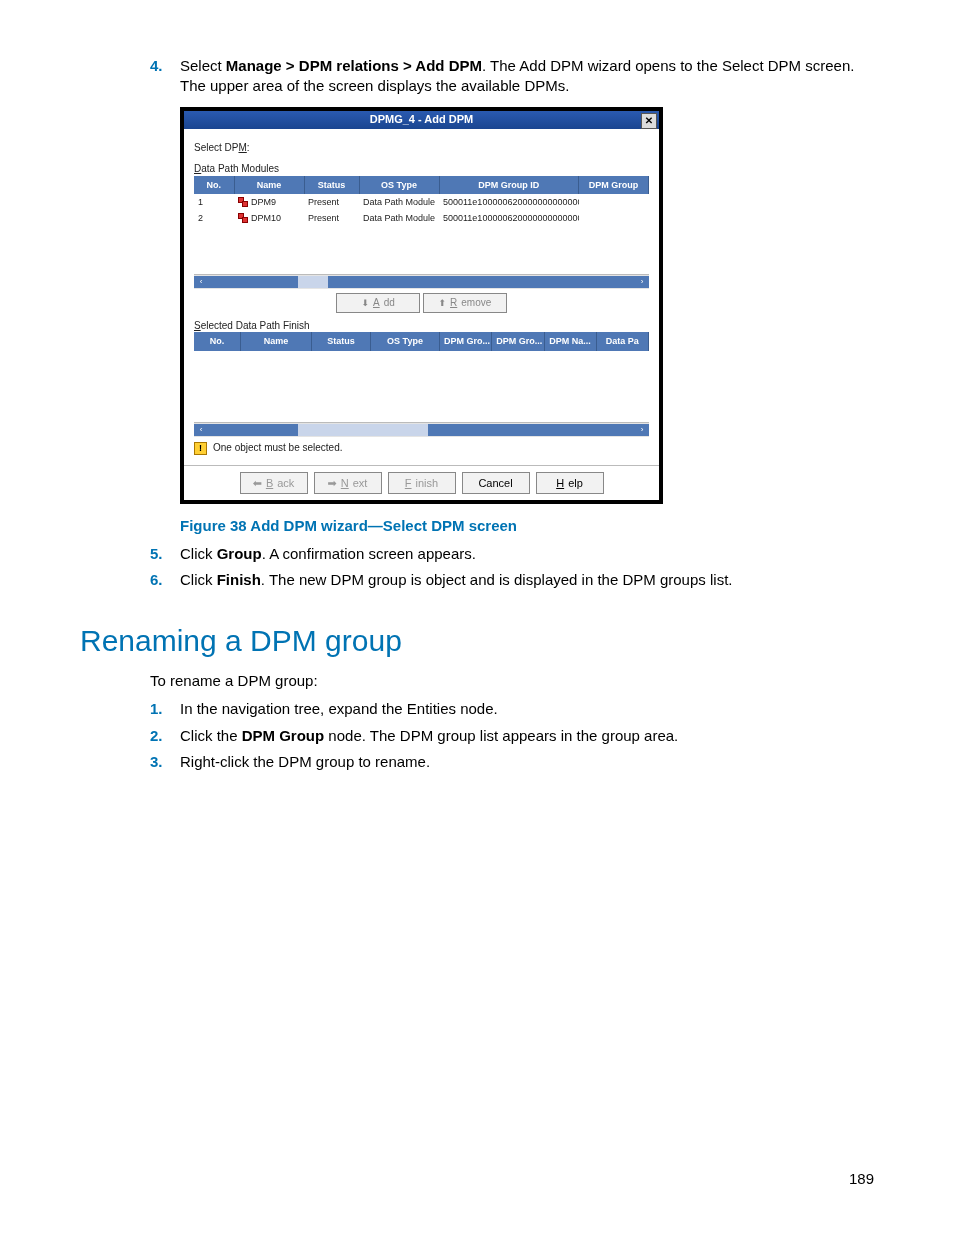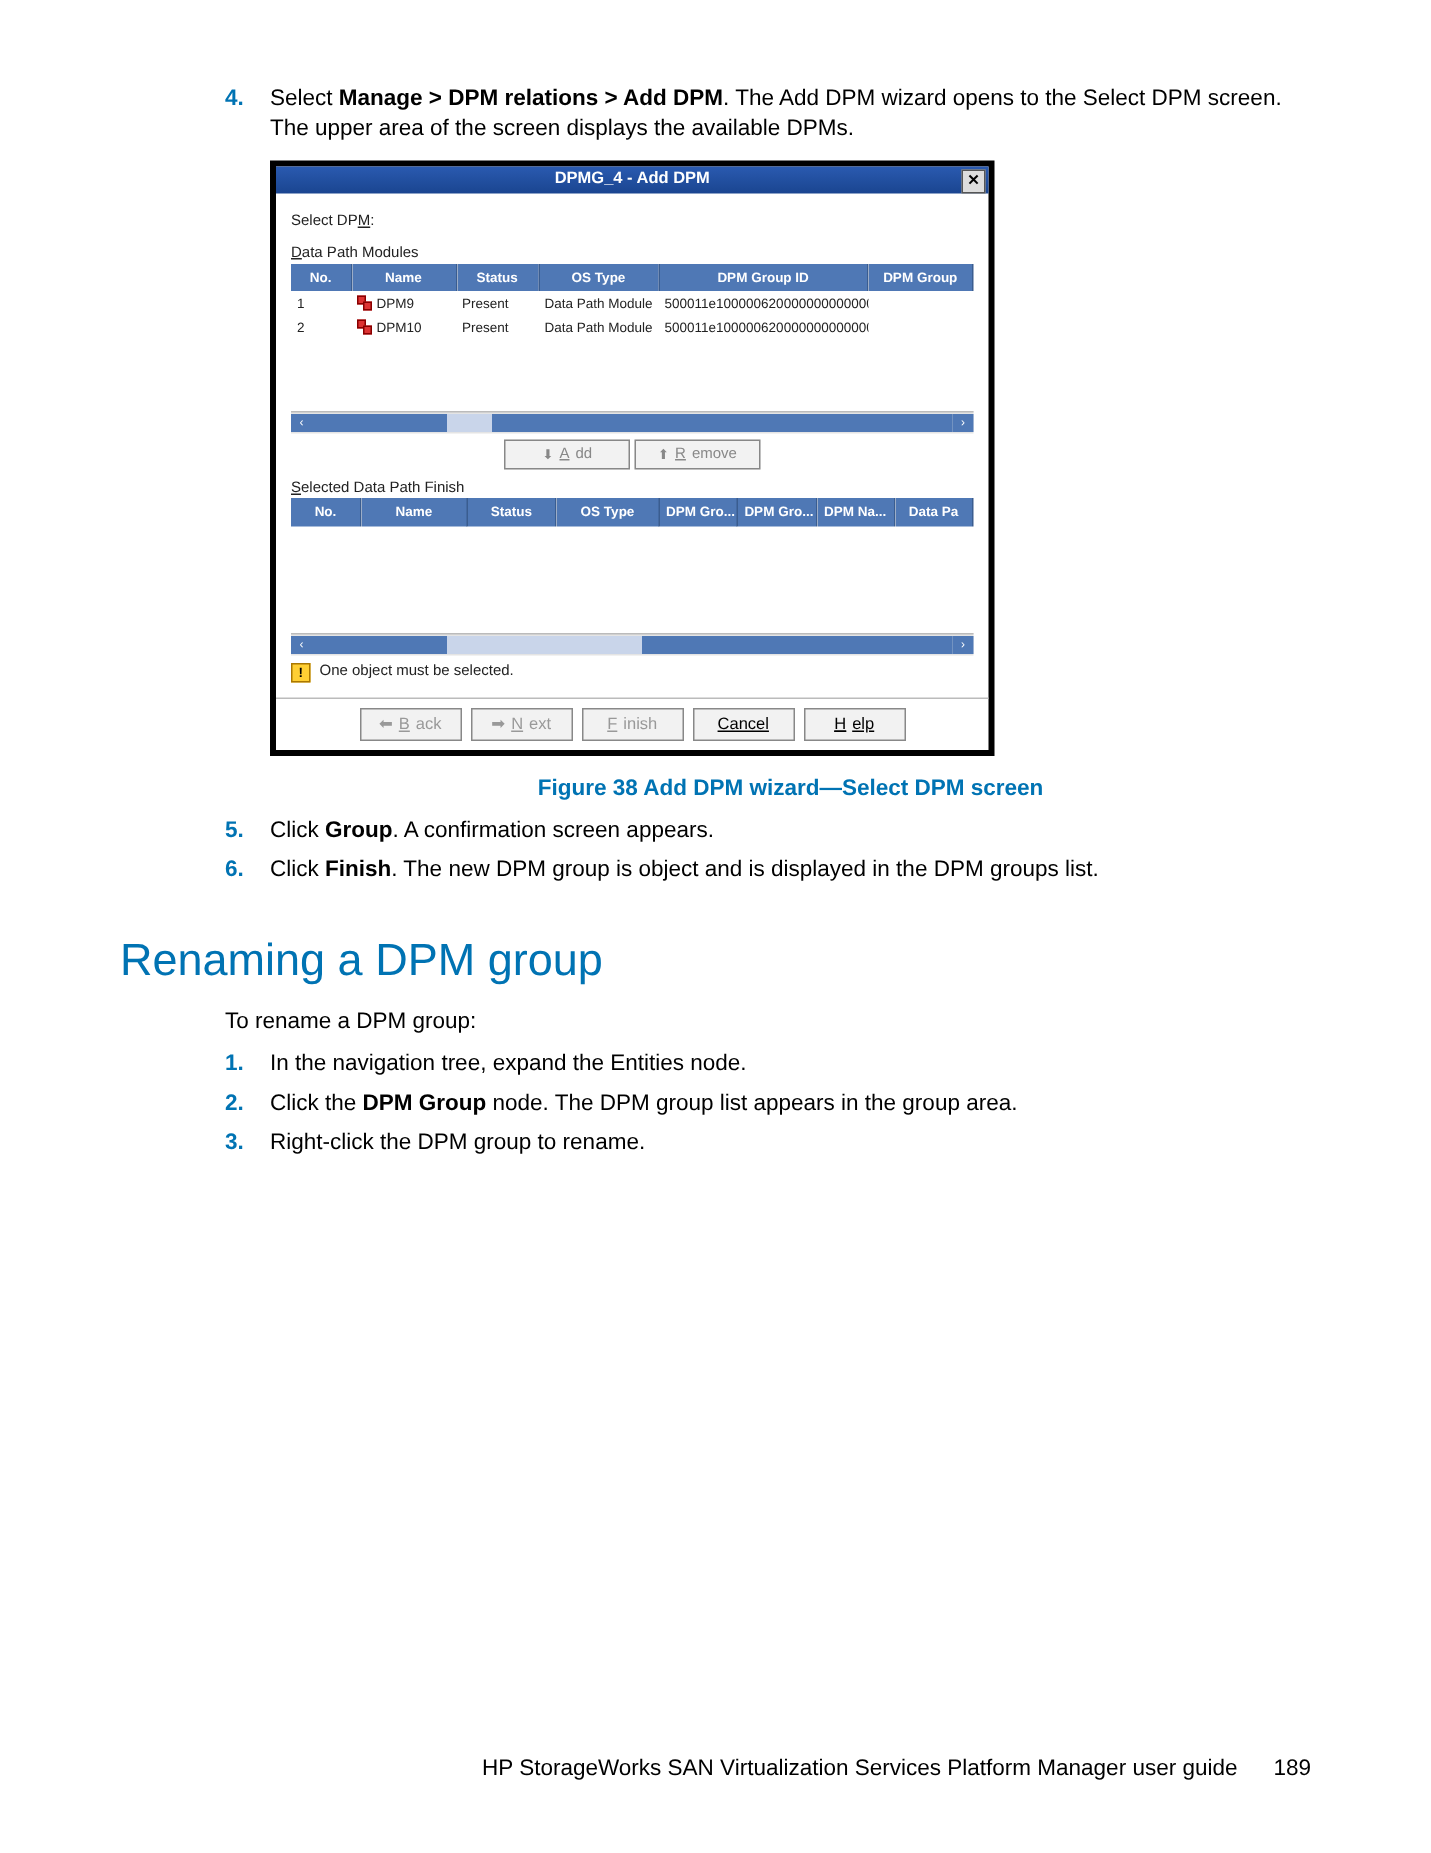--- a/index.html
+++ b/index.html
@@ -88,24 +88,24 @@
   }
 
   .dlg-foot {
     border-top:1px solid #bbb; padding:6px; display:flex; gap:6px; justify-content:center;
   }
   .fbtn {
     min-width:66px; height:20px; background:#f2f2f2; border:1px solid #888;
     font-size:11px; display:inline-flex; align-items:center; justify-content:center; gap:4px;
   }
   .fbtn.disabled { color:#999; }
-  .fbtn.primary { color:#000;text-decoration:underline; }
+  .fbtn.primary { color:#000; }
 
   .fig-caption {
-    color:#0073b3; font-weight:bold; margin:12px 0 8px 100px; font-size:15px;text-align:center;
+    color:#0073b3; font-weight:bold; margin:12px 0 8px 100px; font-size:15px;
   }
 
   h2.section {
     color:#0073b3; font-weight:normal; font-size:30px;
     margin:30px 0 10px 0;
   }
   .intro { margin:0 0 8px 70px; }
 
   .footer {
     position:absolute; bottom:46px; left:0; right:0;
@@ -284,15 +284,14 @@
     </li>
     <li>
       <span class="num">3.</span>
       <span>Right-click the DPM group to rename.</span>
     </li>
   </ol>
 
 </div>
 
 <div class="footer">
-  <span>HP StorageWorks SAN Virtualization Services Platform Manager user guide</span>
   <span class="pg">189</span>
 </div>
 
 </body></html>

